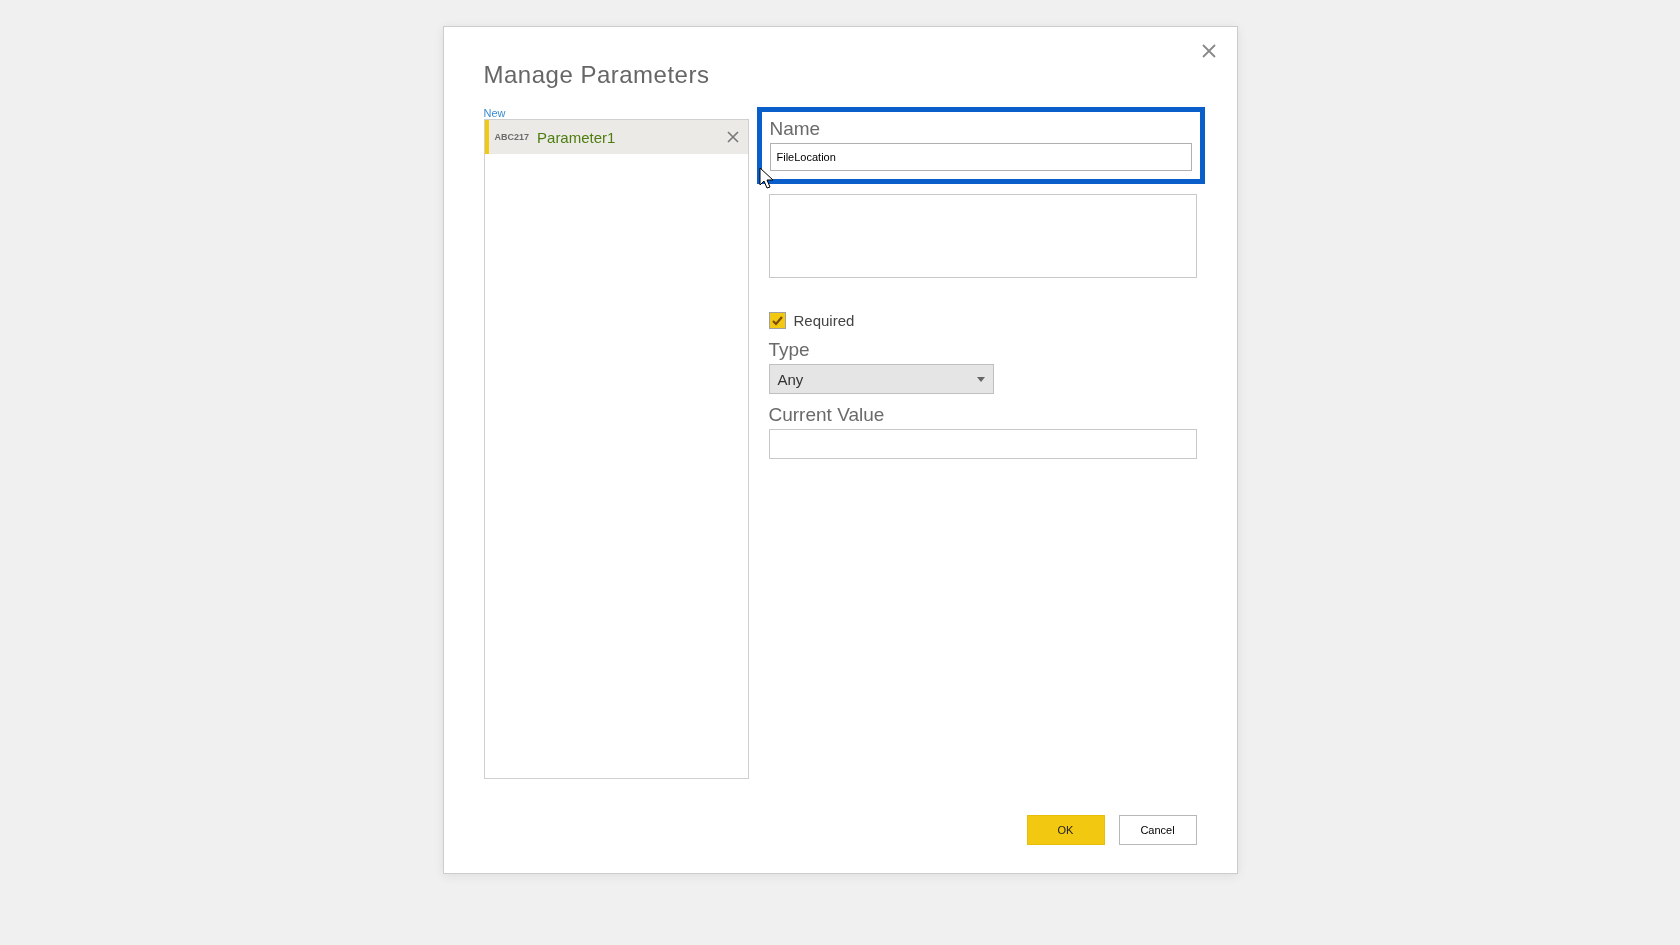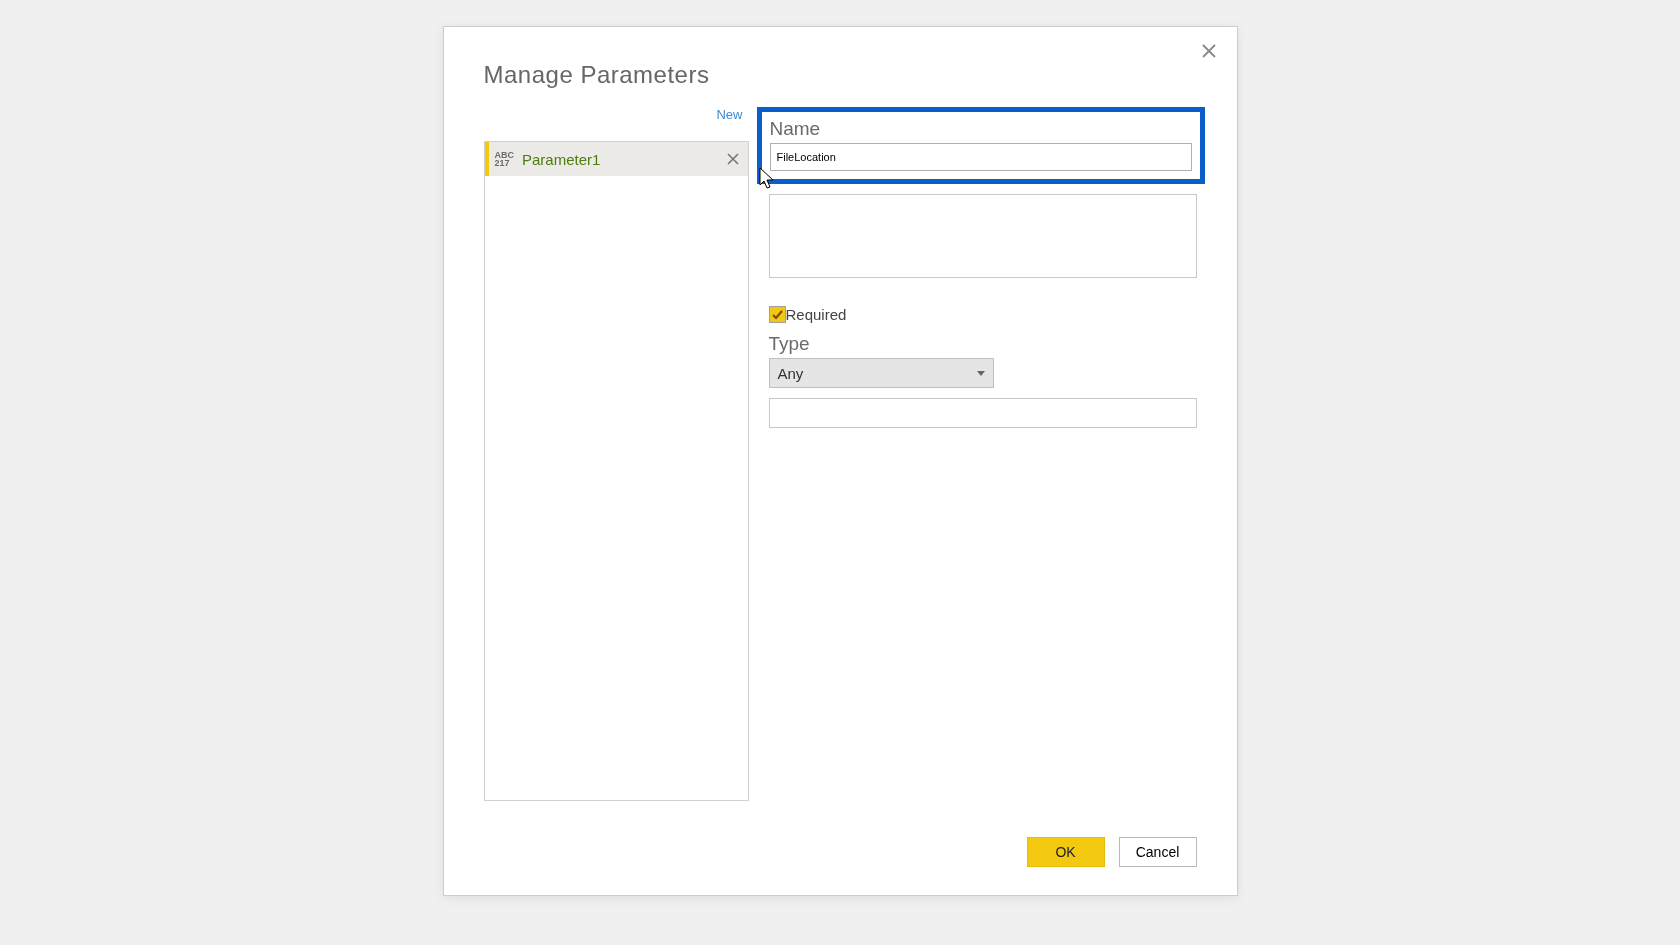--- a/index.html
+++ b/index.html
@@ -46,24 +46,24 @@
   .content {
     display: flex;
     gap: 20px;
   }
   .left-panel {
     width: 265px;
     display: flex;
     flex-direction: column;
   }
   .new-link {
-    text-align: right;
+    text-align: left;
     color: #3a8bd0;
-    font-size: 13px;
-    padding: 0 6px 19px 0;
+    font-size: 11px;
+    padding: 0 6px 0 0;
     cursor: pointer;
   }
   .param-list {
     border: 1px solid #d0d0d0;
     height: 660px;
     background: #fff;
   }
   .param-item {
     display: flex;
     align-items: center;
@@ -72,21 +72,21 @@
     height: 34px;
     padding: 0 6px 0 4px;
   }
   .param-icon {
     font-size: 9px;
     line-height: 8px;
     color: #6b6b6b;
     font-weight: 600;
     margin: 0 8px 0 2px;
     display: flex;
-    flex-direction: column;
+    flex-direction: row;
   }
   .param-label {
     flex: 1;
     font-size: 15px;
     color: #4d7c0f;
   }
   .param-delete {
     color: #777;
     cursor: pointer;
     width: 18px;
@@ -133,21 +133,22 @@
     height: 84px;
     resize: none;
     padding: 4px 6px;
     font-size: 15px;
     font-family: inherit;
   }
   .section { margin-top: 10px; }
   .required-row {
     display: flex;
     align-items: center;
-    margin-top: 24px;
+    gap: 8px;
+    margin-top: 30px;
     text-align: right;
   }
   .checkbox {
     width: 17px; height: 17px;
     border: 1px solid #a0a0a0;
     background: #f2c811;
     display: flex;
     align-items: center;
     justify-content: center;
     cursor: pointer;
@@ -186,21 +187,21 @@
   }
   .footer {
     display: flex;
     justify-content: flex-end;
     gap: 14px;
     margin-top: 36px;
   }
   .btn {
     min-width: 78px;
     height: 30px;
-    font-size: 14px;
+    font-size: 11px;
     cursor: pointer;
     border: 1px solid #b8b8b8;
     background: #fff;
     font-family: inherit;
     padding: 0 16px;
   }
   .btn.primary {
     background: #f2c811;
     border-color: #e6bd08;
     color: #222;
@@ -268,20 +269,21 @@
       <div class="section">
         <div class="field-label">Type</div>
         <div class="dropdown">
           <span>Any</span>
           <span class="caret"></span>
         </div>
       </div>
 
 
       <div class="section">
+        <div class="field-label">Current Value</div>
         <input type="text" class="curval-input" value="" style="">
       </div>
 
     </div>
   </div>
 
   <div class="footer">
     <button class="btn primary">OK</button>
     <button class="btn">Cancel</button>
   </div>

